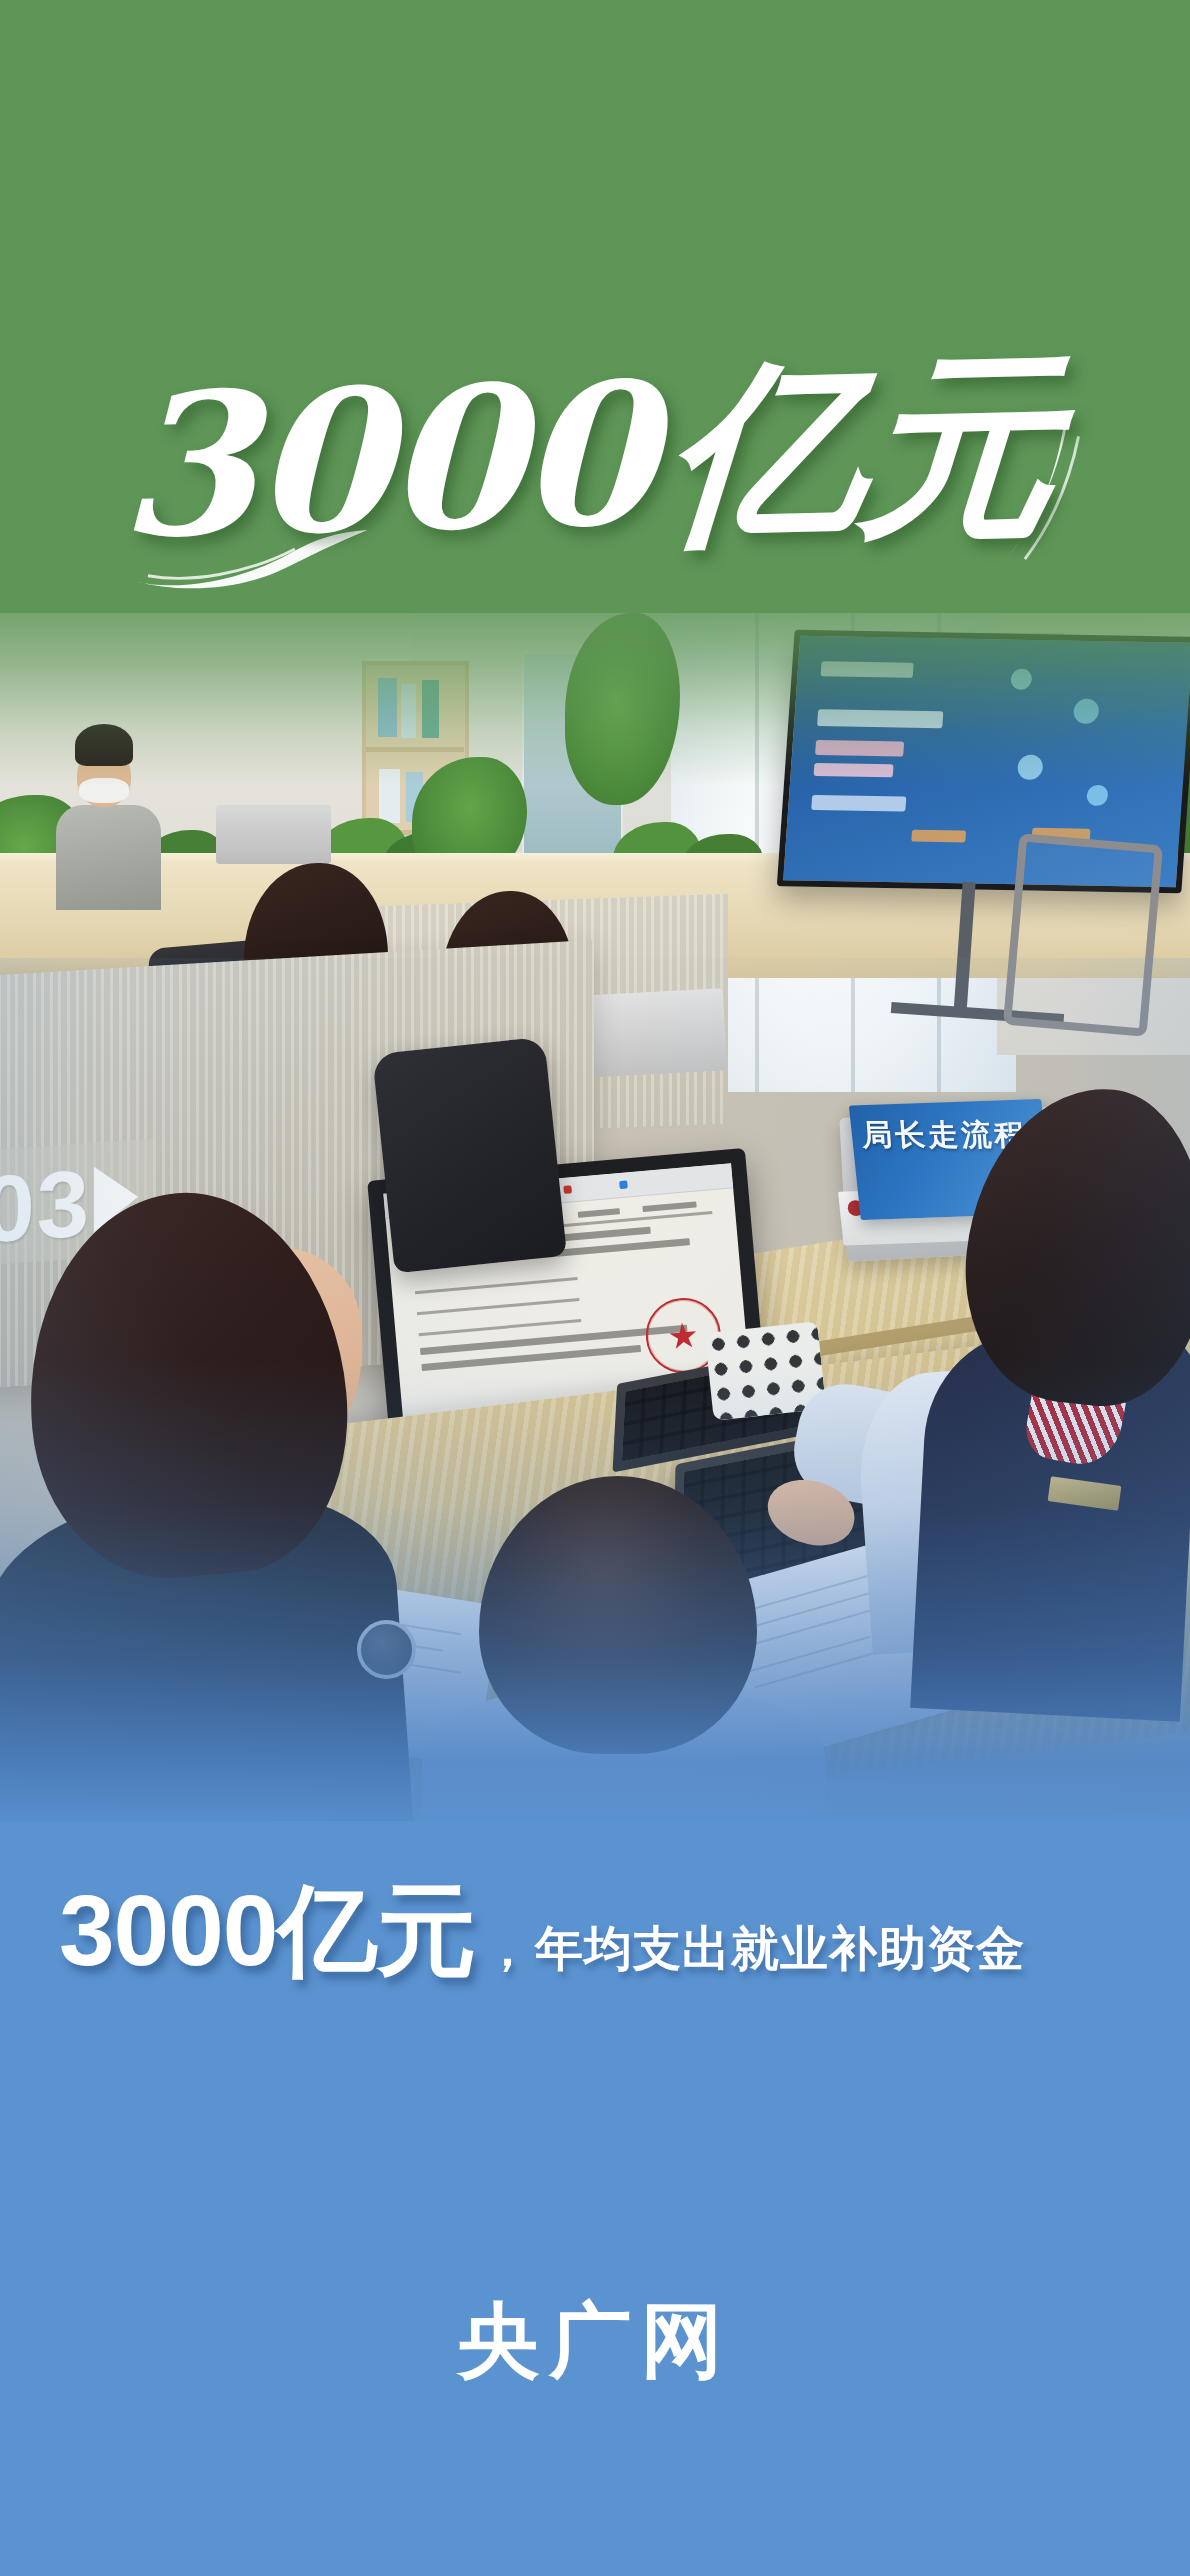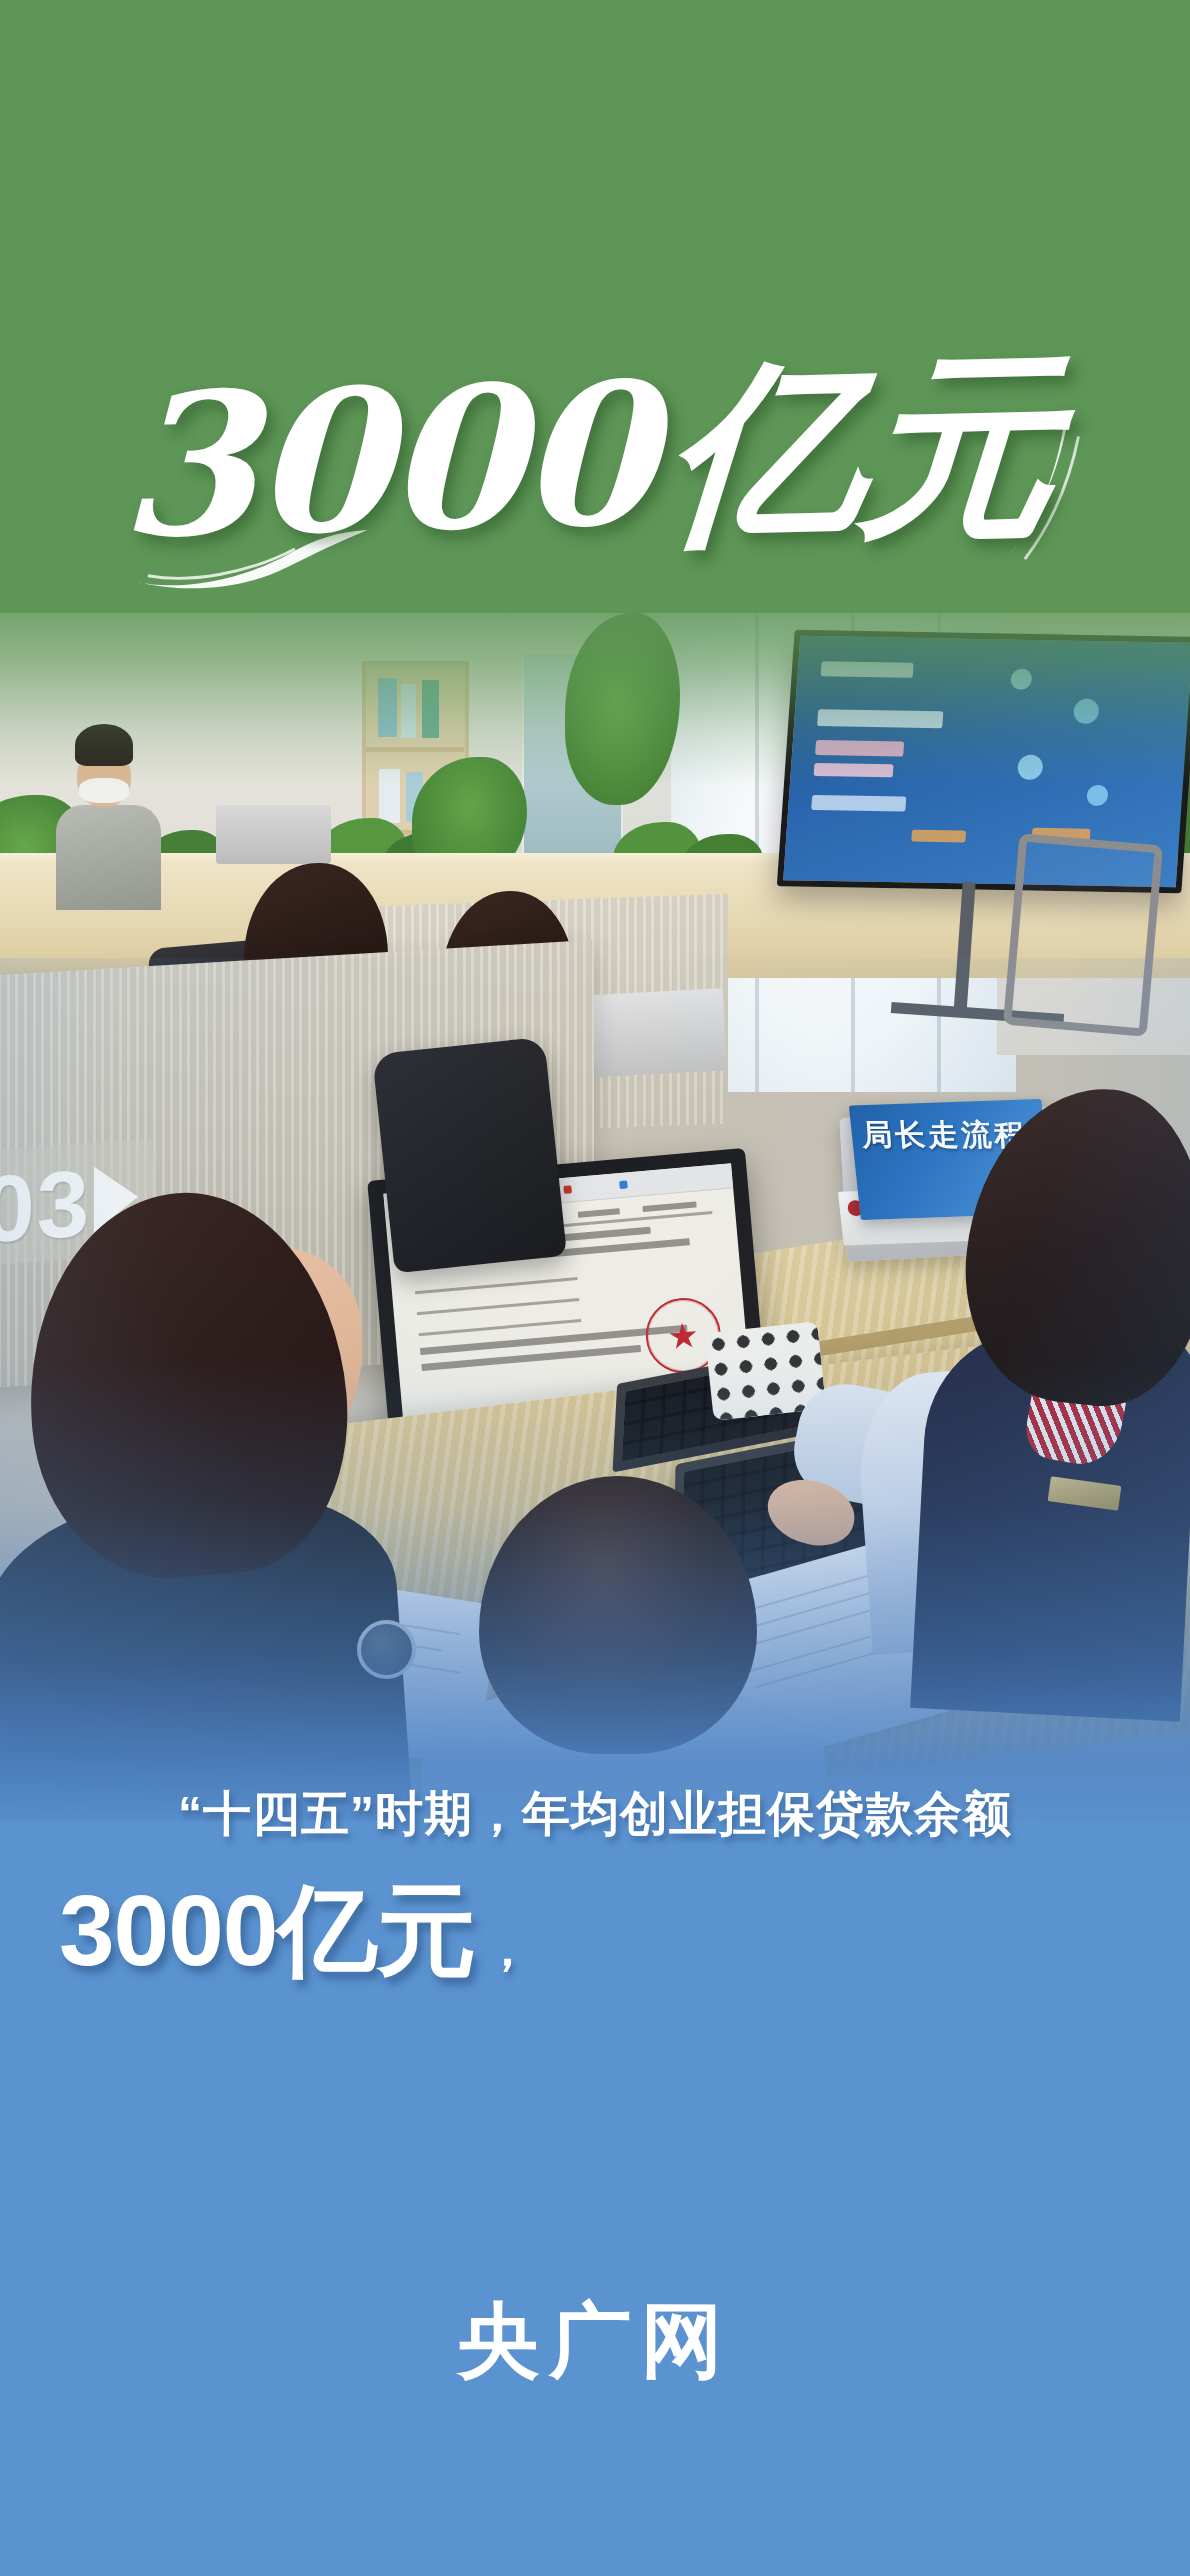--- a/index.html
+++ b/index.html
@@ -739,25 +739,25 @@
       <svg class="brush-tail" viewBox="0 0 120 150">
         <path d="M96 6 C 88 46, 72 96, 34 144 C 66 104, 84 58, 92 10 Z" fill="#ffffff" opacity="0.9"></path>
         <path d="M108 18 C 100 58, 84 104, 52 146" stroke="#ffffff" stroke-width="3" fill="none" opacity="0.75"></path>
       </svg>
       <span class="txt">3000亿元</span>
     </span>
   </div>
 
   <div class="blue-panel"></div>
 
-  <div class="caption cap-line1">“十四五”时期，年均创业担保贷款余额</div>
 
   <div class="caption cap-line2">
     <span class="big-num">3000亿元</span>
     <span class="cap-comma">，</span>
+    <span class="cap-tail">年均支出就业补助资金</span>
   </div>
 
 
   <div class="logo">
     <span class="mark">央广网</span>
   </div>
 
 </div>
 
 

